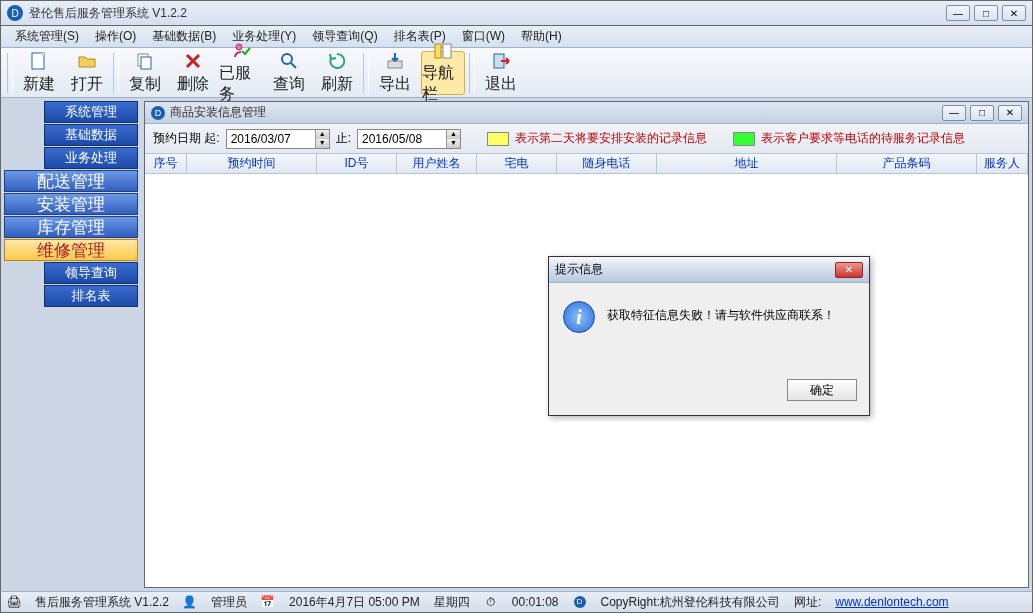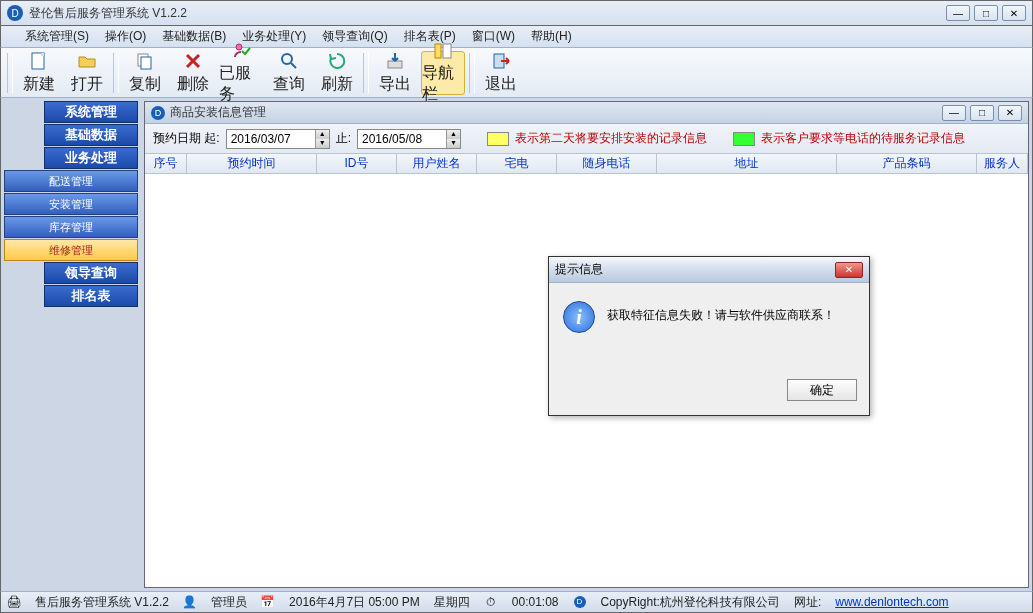--- a/index.html
+++ b/index.html
@@ -5,39 +5,39 @@
 * { box-sizing: border-box; margin: 0; padding: 0; }
 body { font-family: "Microsoft YaHei", SimSun, Arial, sans-serif; font-size: 12px; background: #fff; width: 1033px; height: 613px; overflow: hidden; position: relative; }
 
 
 .titlebar { height: 26px; background: linear-gradient(#e8eef7,#d5e0ef); border-bottom: 1px solid #9db3cc; display: flex; align-items: center; padding: 0 6px; border: 1px solid #666; }
 .titlebar .appicon { width: 16px; height: 16px; border-radius: 50%; background: #1a5fb4; color: #fff; font-size: 10px; display: flex; align-items: center; justify-content: center; margin-right: 6px; }
 .titlebar .title { flex: 1; color: #333; }
 .wbtn { width: 24px; height: 16px; border: 1px solid #7a8fa8; background: linear-gradient(#f3f7fc,#d8e3f0); margin-left: 4px; display: flex; align-items: center; justify-content: center; font-size: 10px; cursor: pointer; border-radius: 2px; }
 
 
-.menubar { height: 22px; background: linear-gradient(#e8eef7,#d5e0ef); display: flex; align-items: center; padding: 0 16px; border-left: 1px solid #666; border-right: 1px solid #666; border-bottom: 1px solid #9db3cc;}
+.menubar { height: 22px; background: linear-gradient(#e8eef7,#d5e0ef); display: flex; align-items: center; padding: 0 6px; border-left: 1px solid #666; border-right: 1px solid #666; border-bottom: 1px solid #9db3cc;}
 .menubar .mitem { padding: 2px 8px; color: #222; cursor: pointer; }
 
 
 .toolbar { height: 50px; background: linear-gradient(#f7f9fc,#e4ebf4); display: flex; align-items: center; padding: 2px 4px; border-left: 1px solid #666; border-right: 1px solid #666; border-bottom: 1px solid #9db3cc;}
 .tsep { width: 6px; height: 40px; border-left: 1px solid #b8c6d9; border-right: 1px solid #fff; margin: 0 2px; }
 .tbtn { width: 44px; height: 44px; display: flex; flex-direction: column; align-items: center; justify-content: center; cursor: pointer; margin: 0 2px; }
 .tbtn .ticon { width: 22px; height: 22px; display:flex; align-items:center; justify-content:center; }
 .tbtn .tlabel { font-size: 16px; margin-top: 2px; color: #222; }
 .tbtn.active { background: #fde9a8; border: 1px solid #d9b13a; border-radius: 3px; }
 
 
 .mainrow { display: flex; height: 493px; border-left: 1px solid #666; border-right: 1px solid #666; background: #cdd6e4; }
 
 
 .sidebar { width: 140px; display: flex; flex-direction: column; padding: 3px; gap: 0; }
 .side-group, .side-item { height: 22px; display: flex; align-items: center; justify-content: center; font-size: 13px; margin-bottom: 1px; cursor: pointer; }
-.side-group { background: linear-gradient(#3a6ccf,#1b4aa8); color: #fff; font-weight: bold; border: 1px solid #14306a; margin-left: 40px; }
-.side-item { background: linear-gradient(#6a99e8,#335fbd); color: #fff; border: 1px solid #24407d; font-size: 11px;}
+.side-group { background: linear-gradient(#3a6ccf,#1b4aa8); color: #fff; font-weight: normal; border: 1px solid #14306a; margin-left: 40px; }
+.side-item { background: linear-gradient(#6a99e8,#335fbd); color: #fff; border: 1px solid #24407d; font-size: 17px;}
 .side-item.active { background: linear-gradient(#ffe7a6,#ffc94a); color: #a22; border: 1px solid #b98a18; }
 
 
 .innerwrap { flex: 1; padding: 3px 3px 3px 3px; }
 .innerwin { width: 100%; height: 100%; border: 1px solid #667; background: #fff; display:flex; flex-direction:column; }
 .innertitle { height: 22px; background: linear-gradient(#dfe7f2,#c5d2e4); display: flex; align-items: center; padding: 0 6px; border-bottom: 1px solid #9db3cc;}
 .innertitle .ititle { flex: 1; color: #333; display:flex; align-items:center;}
 .innertitle .appicon2 { width:14px; height:14px; border-radius:50%; background:#1a5fb4; color:#fff; font-size:9px; display:flex; align-items:center; justify-content:center; margin-right:5px;}
 
 

